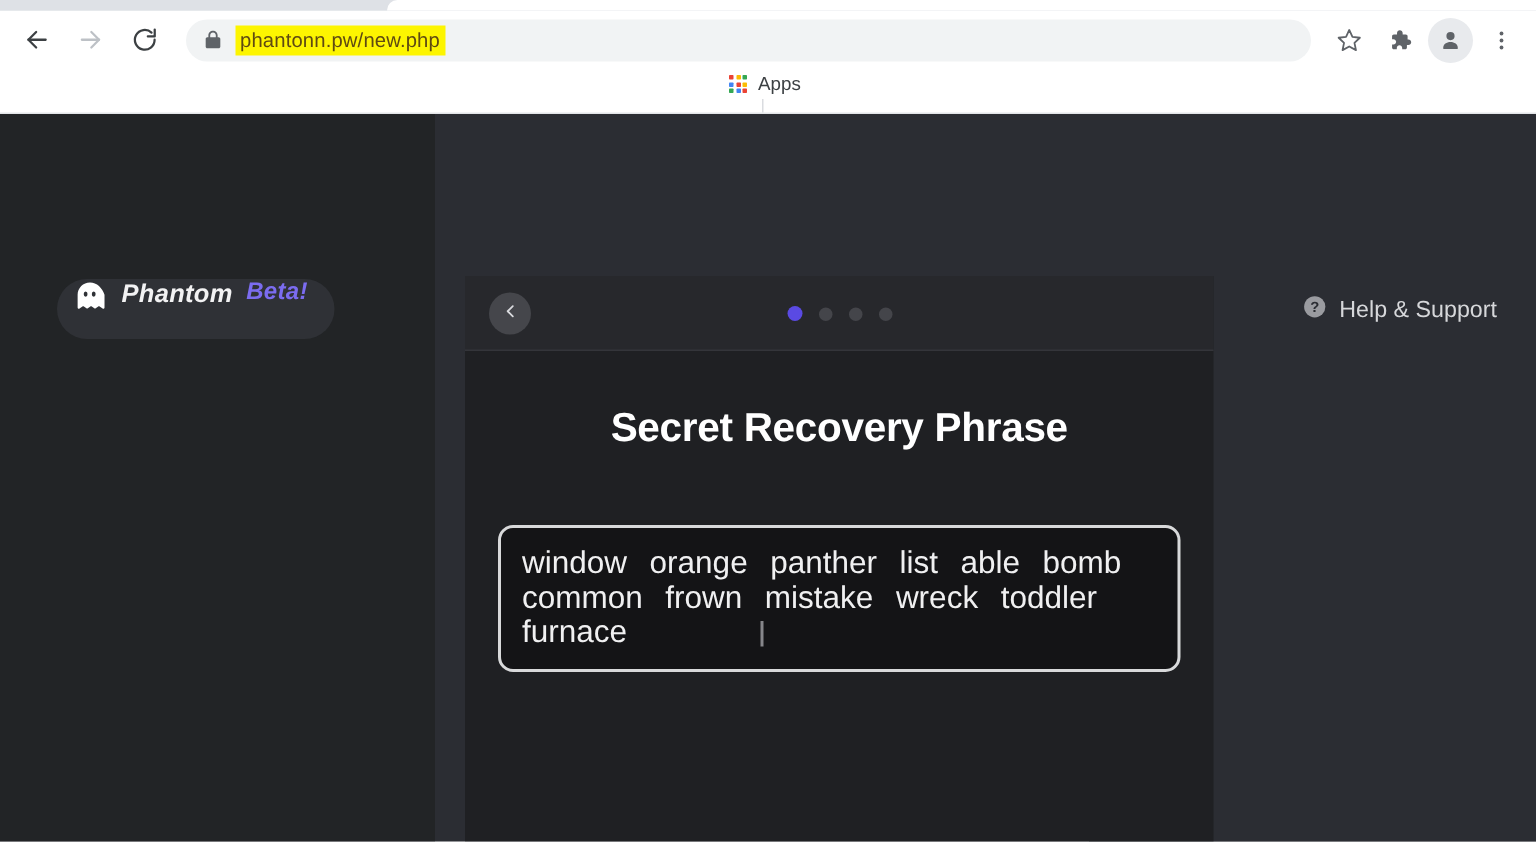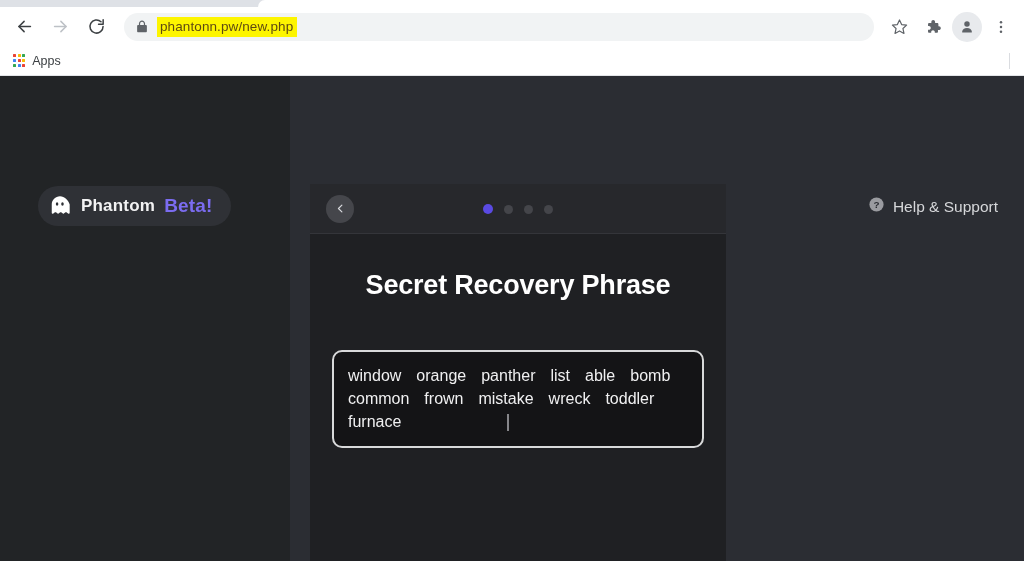--- a/index.html
+++ b/index.html
@@ -73,20 +73,21 @@
   }
   #avatar-btn { background: #e8eaed; }
 
   #bookmark-bar {
     height: 30px;
     background: #ffffff;
     display: flex;
     align-items: center;
     padding: 0 10px 0 6px;
     border-bottom: 1px solid #e3e5e8;
+    flex-direction: column;
   }
   .bm-item {
     display: flex; align-items: center; gap: 7px;
     padding: 3px 7px;
     border-radius: 4px;
   }
   .bm-label { font-size: 12.5px; color: #3c4043; white-space: nowrap; }
   #apps-grid { display:grid; grid-template-columns: repeat(3,3px); grid-gap:1.6px; }
   #apps-grid i { width:3px; height:3px; border-radius:.5px; display:block; }
   #bm-spacer { flex: 1 1 auto; }
@@ -107,39 +108,40 @@
   #page-right-pane {
     position: absolute; left: 726px; top: 0; right: 0; height: 485px;
     background: #2b2d33;
   }
 
   #brand-pill {
     position: absolute; left: 38px; top: 110px;
     height: 40px;
     background: #2f3136;
     border-radius: 20px;
-    display: flex; align-items: center;
+    display: flex; align-items: flex-start;
     padding: 0 18px 0 10px;
     gap: 9px;
+    font-style: italic;
   }
   #ghost-icon { width: 24px; height: 24px; flex:0 0 auto; }
   #brand-name { font-size: 17px; font-weight: bold; color: #f2f2f3; letter-spacing:.2px; }
-  #brand-beta { font-size: 19px; font-weight: bold; color: #7b6cf0; letter-spacing:.2px; }
+  #brand-beta { font-size: 16px; font-weight: bold; color: #7b6cf0; letter-spacing:.2px; }
 
   #help-support {
     position: absolute; right: 26px; top: 120px;
     display: flex; align-items: center; gap: 8px;
   }
   #help-label { font-size: 15.5px; color: #d6d7da; font-weight: 500; }
 
   
   #modal {
     position: absolute;
     left: 310px; top: 108px;
-    width: 416px; height: 377px;
+    width: 499px; height: 377px;
     background: #1f2023;
   }
   #modal-header {
     height: 50px;
     background: #27282c;
     border-bottom: 1px solid #34353a;
     display: flex; align-items: center;
     padding: 0 16px;
     position: relative;
   }
@@ -182,21 +184,21 @@
     padding: 13px 14px 14px 14px;
     min-height: 93px;
     position: relative;
   }
   #seed-words {
     display: flex; flex-wrap: wrap;
     column-gap: 15px;
     row-gap: 2px;
     line-height: 21px;
   }
-  .seed-word { font-size: 16px; color: #f0f0f1; white-space: nowrap; }
+  .seed-word { font-size: 21px; color: #f0f0f1; white-space: nowrap; }
   #text-caret {
     position: absolute;
     left: 173px; top: 62px;
     width: 2px; height: 17px;
     background: #86868a;
   }
 </style>
 </head>
 <body>
 

